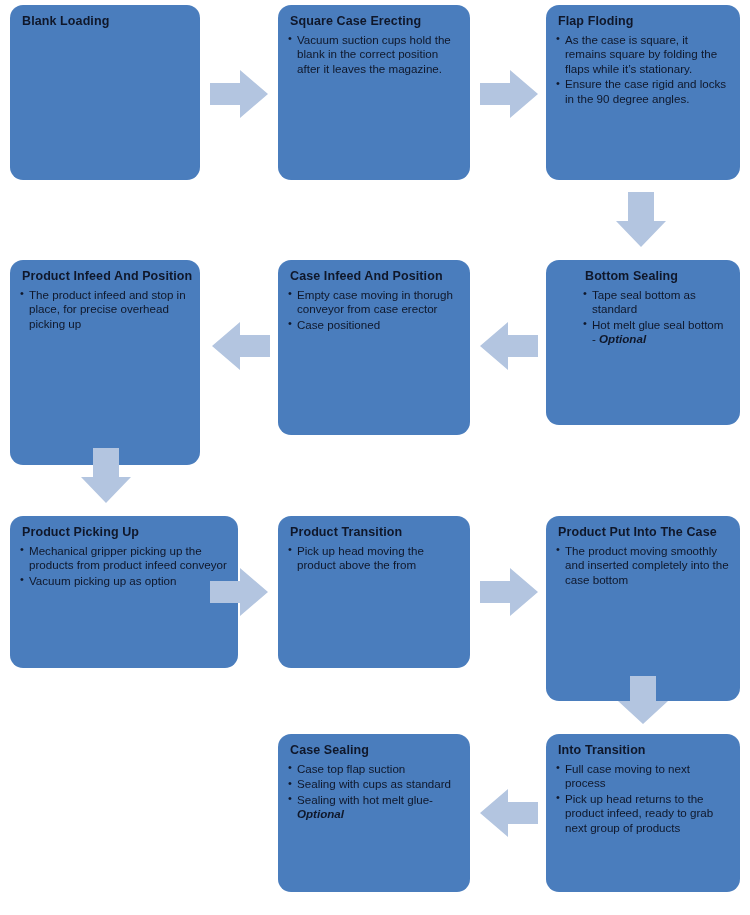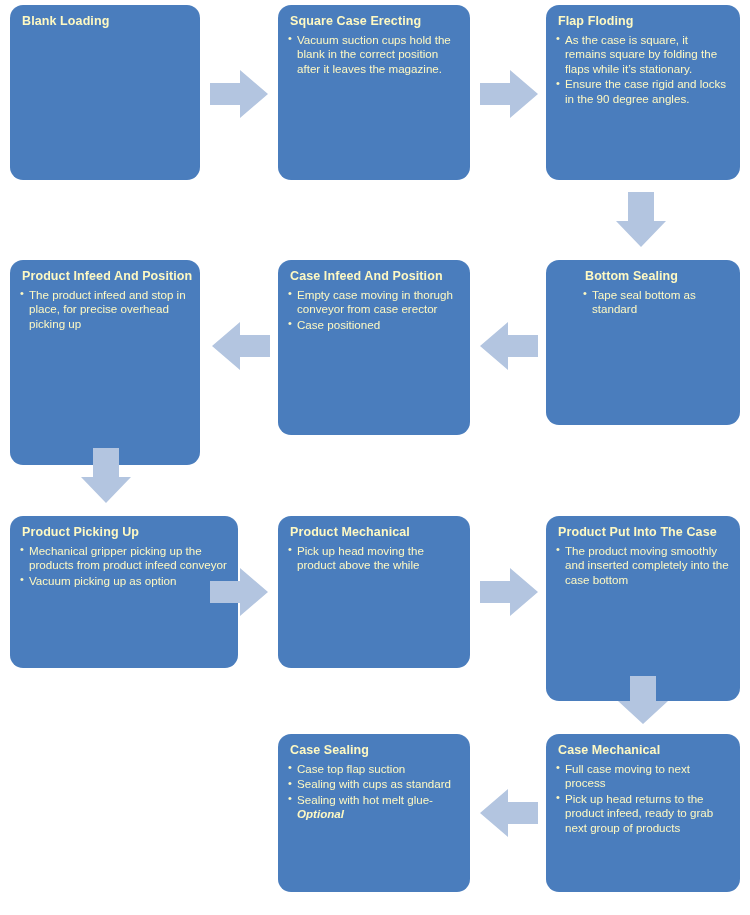--- a/index.html
+++ b/index.html
@@ -21,21 +21,21 @@
     overflow: hidden;
     background: #ffffff;
   }
 
   
   .node {
     position: absolute;
     box-sizing: border-box;
     background: #4a7dbd;
     border-radius: 13px;
-    color: #fef9c3;
+    color: #0f172a;
     padding: 9px 10px 8px 10px;
     overflow: hidden;
   }
   .node-title {
     font-size: 12.5px;
     font-weight: bold;
     line-height: 1.25;
     letter-spacing: 0.1px;
     margin: 0 0 3px 2px;
     white-space: nowrap;
@@ -143,20 +143,21 @@
   <div class="arrow" style="left:480px; top:320px; width:58px; height:52px;">
     <svg viewBox="0 0 58 52" preserveAspectRatio="none">
       <polygon class="arrow-shape" points="58,15 28,15 28,2 0,26 28,50 28,37 58,37"></polygon>
     </svg>
   </div>
 
   <div class="node" style="left:546px; top:260px; width:194px; height:165px;padding-left:37px;">
     <div class="node-title">Bottom Sealing</div>
     <ul class="node-list">
       <li><span>Tape seal bottom as standard</span></li>
+      <li><span>Hot melt glue seal bottom - </span><span class="opt">Optional</span></li>
     </ul>
   </div>
 
   <div class="arrow" style="left:80px; top:448px; width:52px; height:55px;">
     <svg viewBox="0 0 52 55" preserveAspectRatio="none">
       <polygon class="arrow-shape" points="13,0 39,0 39,29 51,29 26,55 1,29 13,29"></polygon>
     </svg>
   </div>
 
   <div class="node" style="left:10px; top:516px; width:228px; height:152px;">
@@ -167,23 +168,23 @@
     </ul>
   </div>
 
   <div class="arrow" style="left:210px; top:566px; width:58px; height:52px;">
     <svg viewBox="0 0 58 52" preserveAspectRatio="none">
       <polygon class="arrow-shape" points="0,15 30,15 30,2 58,26 30,50 30,37 0,37"></polygon>
     </svg>
   </div>
 
   <div class="node" style="left:278px; top:516px; width:192px; height:152px;">
-    <div class="node-title">Product Mechanical</div>
-    <ul class="node-list">
-      <li><span>Pick up head moving the product above the while</span></li>
+    <div class="node-title">Product Transition</div>
+    <ul class="node-list">
+      <li><span>Pick up head moving the product above the from</span></li>
     </ul>
   </div>
 
   <div class="arrow" style="left:480px; top:566px; width:58px; height:52px;">
     <svg viewBox="0 0 58 52" preserveAspectRatio="none">
       <polygon class="arrow-shape" points="0,15 30,15 30,2 58,26 30,50 30,37 0,37"></polygon>
     </svg>
   </div>
 
   <div class="node" style="left:546px; top:516px; width:194px; height:185px;">
@@ -208,20 +209,20 @@
     </ul>
   </div>
 
   <div class="arrow" style="left:480px; top:787px; width:58px; height:52px;">
     <svg viewBox="0 0 58 52" preserveAspectRatio="none">
       <polygon class="arrow-shape" points="58,15 28,15 28,2 0,26 28,50 28,37 58,37"></polygon>
     </svg>
   </div>
 
   <div class="node" style="left:546px; top:734px; width:194px; height:158px;">
-    <div class="node-title">Case Mechanical</div>
+    <div class="node-title">Into Transition</div>
     <ul class="node-list">
       <li><span>Full case moving to next process</span></li>
       <li><span>Pick up head returns to the product infeed, ready to grab next group of products</span></li>
     </ul>
   </div>
 
 </div>
 
 </body></html>

